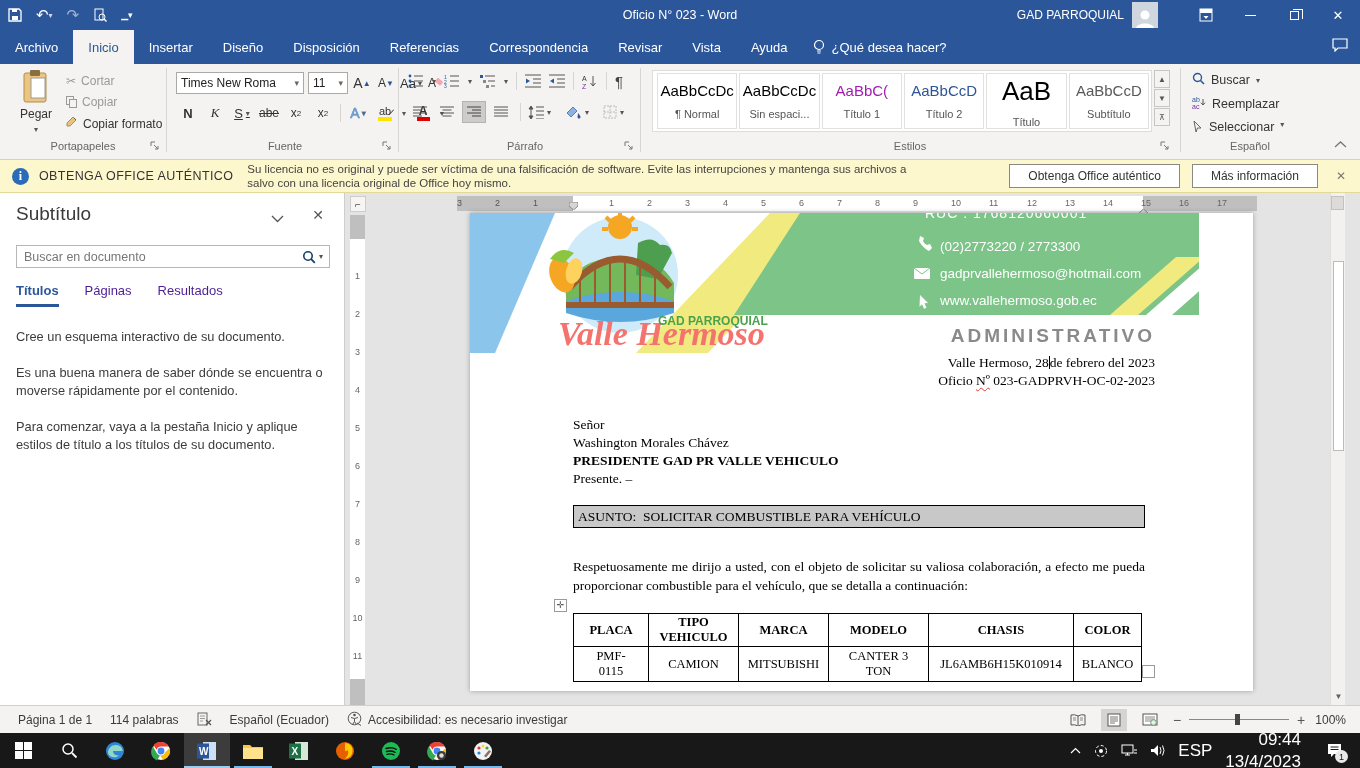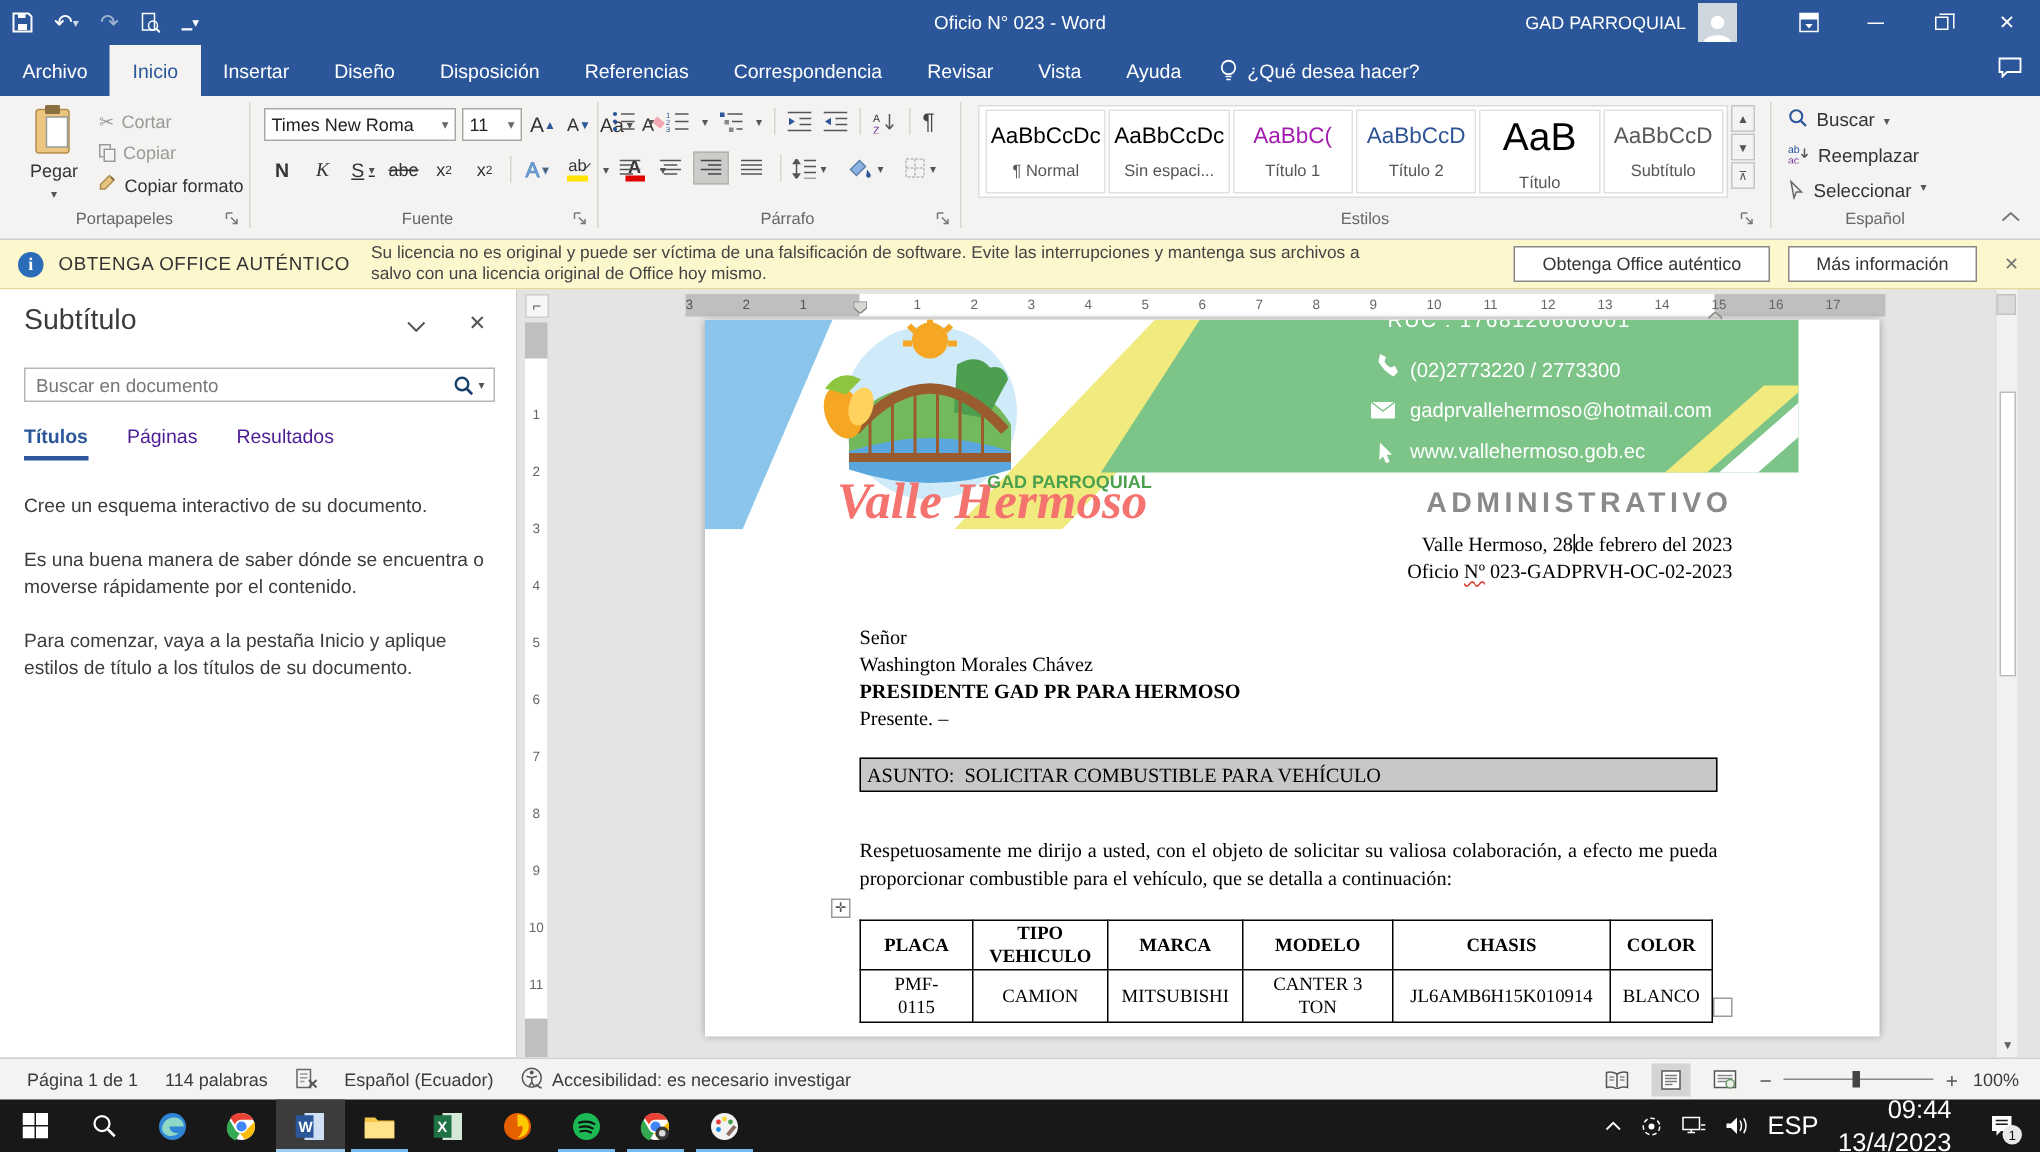--- a/index.html
+++ b/index.html
@@ -593,21 +593,21 @@
     </div>
 
     <div id="admin-word">ADMINISTRATIVO</div>
 
     <div id="date-line" class="docserif"><span>Valle Hermoso, 28</span><span class="caret"></span><span>de febrero del 2023</span></div>
     <div id="oficio-line" class="docserif"><span>Oficio </span><span class="squiggle">Nº</span><span> 023-GADPRVH-OC-02-2023</span></div>
 
     <div id="recipient" class="docserif">
         <div>Señor</div>
         <div>Washington Morales Chávez</div>
-        <div class="b">PRESIDENTE GAD PR PARA HERMOSO</div>
+        <div class="b">PRESIDENTE GAD PR VALLE VEHICULO</div>
         <div>Presente. –</div>
       </div>
 
     <div id="subject-box" class="docserif">ASUNTO:  SOLICITAR COMBUSTIBLE PARA VEHÍCULO</div>
 
     <div id="body-par" class="docserif">Respetuosamente me dirijo a usted, con el objeto de solicitar su valiosa colaboración, a efecto me pueda proporcionar combustible para el vehículo, que se detalla a continuación:</div>
 
     <div id="tbl-handle">✛</div>
     <table id="doc-table">
       <thead>

